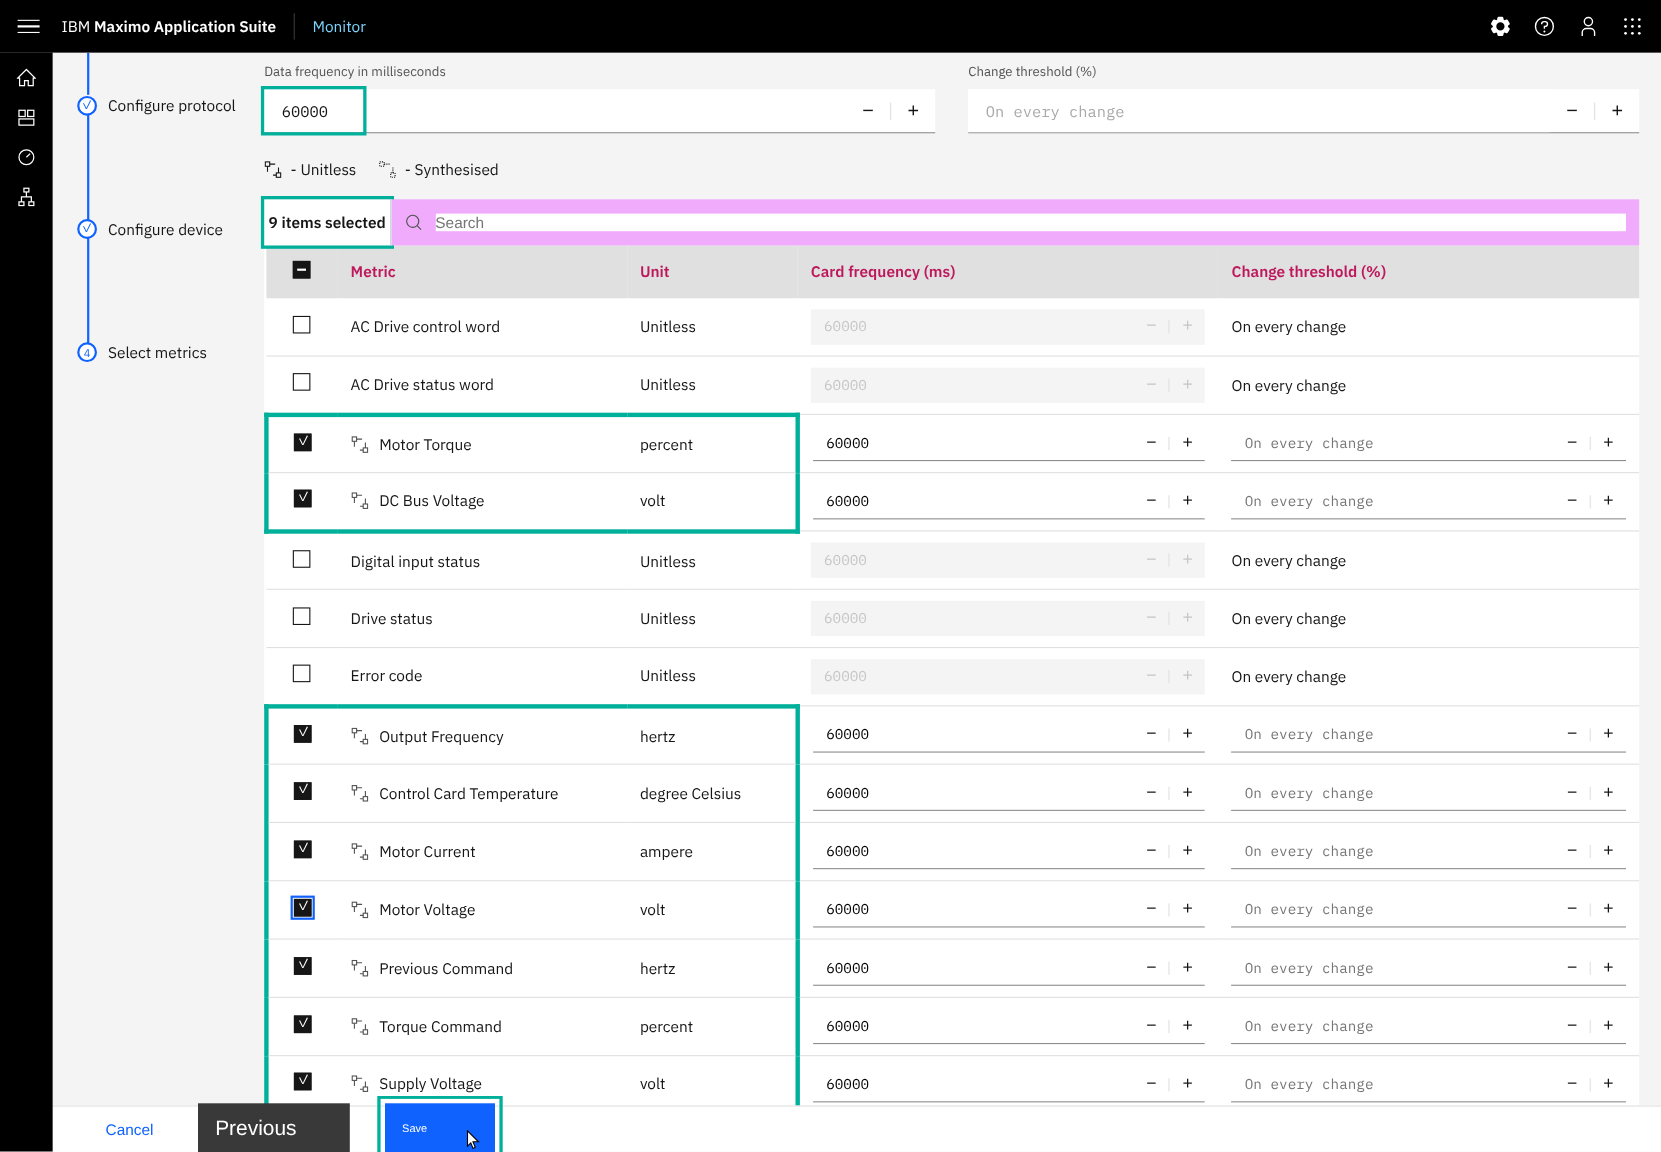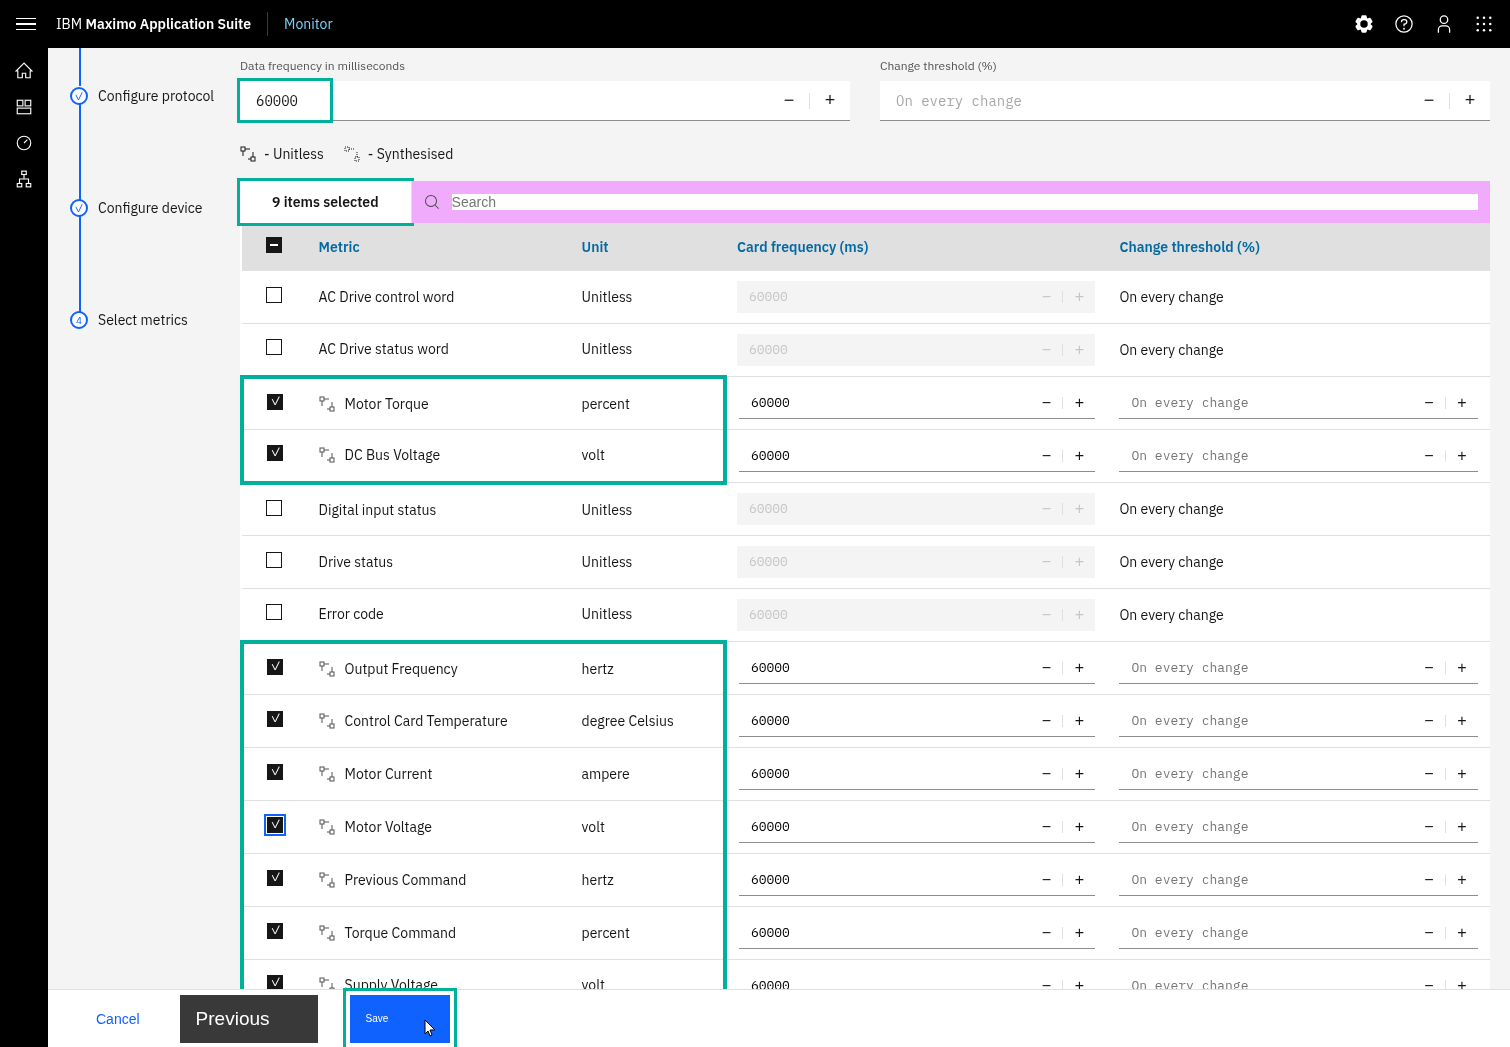--- a/index.html
+++ b/index.html
@@ -41,28 +41,28 @@
 .num-input::placeholder { color: #a8a8a8; }
 .stepper-btns { display: flex; align-items: center; }
 .step-btn { width: 40px; height: 100%; border: none; background: transparent; font-size: 18px; color: #161616; cursor: pointer; display: flex; align-items: center; justify-content: center; }
 .step-divider { width: 1px; height: 16px; background: #e0e0e0; }
 
 .legend { margin-bottom: 18px; font-size: 14px; color: #161616; display: flex; gap: 20px; align-items: center; }
 .leg-item { display: flex; align-items: center; gap: 8px; }
 .leg-icon { width: 16px; height: 16px; fill: #161616; }
 
 .table-toolbar { display: flex; align-items: center; background: #f4f4f4; }
-.sel-badge { background: #fff; padding: 12px 32px; font-weight: 600; font-size: 14px; }
+.sel-badge { background: #fff; padding: 12px 4px; font-weight: 600; font-size: 14px; }
 .search-box { flex: 1; display: flex; align-items: center; background: #f0abfc; height: 42px; border-left: 1px solid #e0e0e0; padding: 0 12px; }
 .search-box svg { width: 16px; height: 16px; fill: #525252; margin-right: 12px; }
 .search-box input { border: none; outline: none; font-size: 14px; flex: 1; }
 
 .table-container { background: #fff; }
 table { width: 100%; border-collapse: collapse; }
-thead th { background: #e0e0e0; text-align: left; padding: 14px 12px; font-weight: 600; font-size: 14px; color: #0369a1; }
+thead th { background: #e0e0e0; text-align: left; padding: 14px 12px; font-weight: 600; font-size: 14px; color: #be185d; }
 .col-check { width: 54px; text-align: center; }
 tbody tr { border-bottom: 1px solid #e0e0e0; }
 tbody td { padding: 10px 12px; font-size: 14px; vertical-align: middle; height: 42px; }
 .chk { width: 16px; height: 16px; border: 1px solid #161616; display: inline-block; position: relative; cursor: pointer; background: #fff; }
 .chk.checked { background: #161616; }
 .chk.checked::after { content: "✓"; color: #fff; font-size: 12px; position: absolute; top: -2px; left: 2px; }
 .chk.focused { outline: 2px solid #0f62fe; outline-offset: 1px; }
 .chk.indeterminate { background: #161616; }
 .chk.indeterminate::after { content: ""; position: absolute; top: 6px; left: 3px; width: 8px; height: 2px; background: #fff; }
 .metric-cell { display: flex; align-items: center; gap: 10px; }
@@ -71,21 +71,21 @@
 .cell-num-input { display: flex; align-items: center; background: #fff; border-bottom: 1px solid #8d8d8d; height: 32px; }
 .cell-num-input.disabled { background: #f4f4f4; border-bottom: 1px solid #f4f4f4; }
 .cell-num-input input { flex: 1; border: none; padding: 0 12px; font-family: "IBM Plex Mono", monospace; font-size: 13px; background: transparent; outline: none; }
 .cell-num-input.disabled input { color: #c6c6c6; }
 .cell-num-input .step-btn { width: 32px; font-size: 16px; }
 .cell-num-input .step-divider { height: 12px; }
 
 .plain-cell { color: #161616; }
 
 
-.footer { background: #fff; border-top: 1px solid #e0e0e0; height: 58px; display: flex; align-items: center; padding: 0 36px; gap: 28px; }
+.footer { background: #fff; border-top: 1px solid #e0e0e0; height: 42px; display: flex; align-items: center; padding: 0 36px; gap: 28px; }
 .btn-link { background: none; border: none; color: #0f62fe; font-size: 14px; cursor: pointer; padding: 0 12px; }
 .btn-secondary { background: #393939; color: #fff; border: none; height: 48px; padding: 0 48px 0 16px; font-size: 19px; cursor: pointer; text-align: left; min-width: 120px;}
 .btn-primary { background: #0f62fe; color: #fff; border: none; height: 48px; padding: 0 48px 0 16px; font-size: 10px; cursor: pointer; text-align: left; min-width: 100px; position: relative; }
 .hl-thin { outline: 3px solid #00b09b; outline-offset: 0px; }
 
 .cursor { position: absolute; width: 16px; height: 20px; pointer-events: none; }
 </style>
 </head>
 <body>
 

